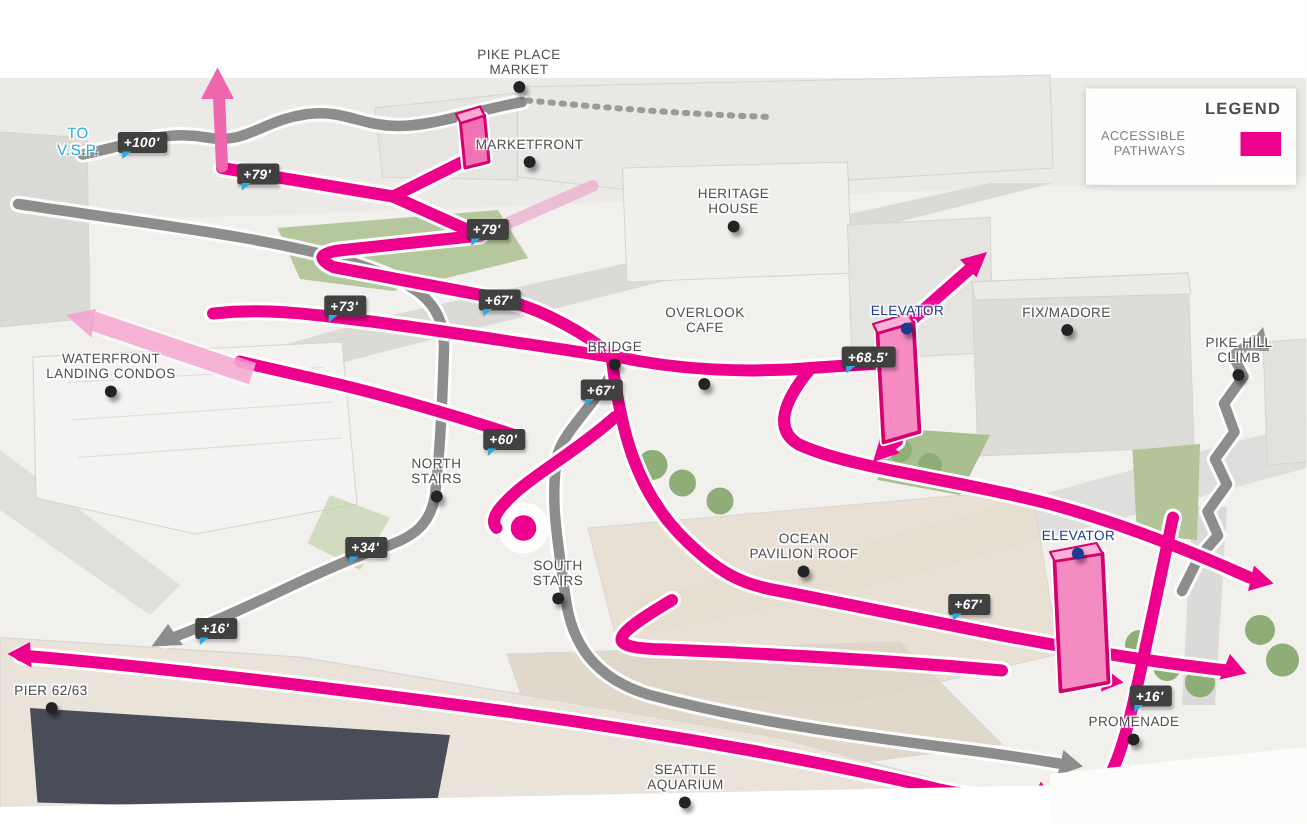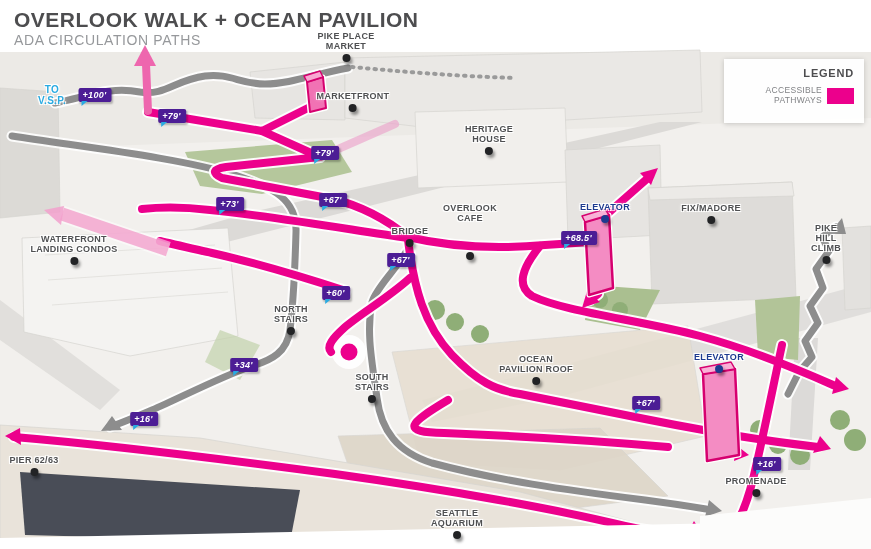--- a/index.html
+++ b/index.html
@@ -7,37 +7,37 @@
          font-family:"Liberation Sans",sans-serif;}
   .stage svg{position:absolute;left:0;top:0;}
 
   header{position:absolute;left:14px;top:8px;z-index:30;}
   .title{font-size:21px;font-weight:bold;letter-spacing:.5px;color:#4d4d4f;line-height:1.1;}
   .subtitle{font-size:14px;font-weight:normal;letter-spacing:.6px;color:#96989b;line-height:1.2;margin-top:1px;}
 
   .legend{position:absolute;left:724px;top:59px;width:140px;height:64px;background:rgba(255,255,255,.95);
           box-shadow:0 1px 5px rgba(0,0,0,.18);z-index:30;padding:8px 10px 6px 10px;box-sizing:border-box;}
   .legend-title{font-size:11px;font-weight:bold;letter-spacing:.8px;color:#4d4d4f;text-align:right;}
-  .legend-row{display:flex;align-items:center;justify-content:flex-end;gap:5px;margin-top:7px;}
+  .legend-row{display:flex;align-items:center;justify-content:space-between;gap:18px;margin-top:7px;}
   .legend-label{font-size:8.5px;line-height:1.15;color:#808285;text-align:right;letter-spacing:.3px;white-space:pre-line;}
   .legend-swatch{width:27px;height:16px;display:inline-block;}
 
   #overlay{position:absolute;left:0;top:0;width:871px;height:549px;z-index:20;pointer-events:none;}
 
   .map-label{position:absolute;transform:translateX(-50%);display:flex;flex-direction:column;align-items:center;z-index:21;}
-  .map-label .txt{font-size:9px;font-weight:bold;letter-spacing:.3px;color:#4f5052;text-align:center;line-height:1.12;
+  .map-label .txt{font-size:9px;font-weight:normal;letter-spacing:.3px;color:#4f5052;text-align:center;line-height:1.12;
      white-space:pre-line;text-shadow:-1px -1px 0 rgba(255,255,255,.95),1px -1px 0 rgba(255,255,255,.95),
      -1px 1px 0 rgba(255,255,255,.95),1px 1px 0 rgba(255,255,255,.95),0 0 4px #ffffff;}
   .map-label .dot{width:8px;height:8px;border-radius:50%;background:#222325;margin-top:3px;
      box-shadow:2px 3px 3px rgba(0,0,0,.4);}
   .map-label.navy .txt{color:#1d3a8f;}
   .map-label.navy .dot{background:#1d3a8f;}
   .map-label.blue .txt{color:#2aabe2;font-size:10px;}
 
-  .badge{position:absolute;transform:translate(-50%,-50%);background:#4c1d95;color:#ffffff;
+  .badge{position:absolute;transform:translate(-50%,-50%);background:#404040;color:#ffffff;
      font-size:9px;font-weight:bold;font-style:italic;letter-spacing:.3px;padding:2px 5px 2px 4px;
      border-radius:2px;z-index:22;box-shadow:1px 2px 2px rgba(0,0,0,.25);white-space:nowrap;}
   .badge::after{content:"";position:absolute;left:3px;bottom:-4px;width:0;height:0;
      border-top:5px solid #29abe2;border-right:6px solid transparent;}
 </style>
 </head>
 <body>
 
 <div class="stage">
 
@@ -185,24 +185,20 @@
         <polygon points="703,374 735,369 739,455 707,461" fill="#f48cc3" stroke="#ffffff" stroke-width="5"></polygon>
         <polygon points="703,374 735,369 739,455 707,461" fill="#f48cc3" stroke="#d6006f" stroke-width="2.5"></polygon>
         <polygon points="703,374 735,369 731,362 700,368" fill="#f9b1d6" stroke="#d6006f" stroke-width="1.5"></polygon>
       </g>
     </g>
 
     <polygon points="0,538 871,520 871,549 0,549" fill="#ffffff"></polygon>
     <polygon points="700,516 871,498 871,549 700,549" fill="#fcfcfb"></polygon>
   </svg>
 
-  <header>
-    <div class="title">OVERLOOK WALK + OCEAN PAVILION</div>
-    <div class="subtitle">ADA CIRCULATION PATHS</div>
-  </header>
 
   <div class="legend">
     <div class="legend-title">LEGEND</div>
     <div class="legend-row">
       <span class="legend-label">ACCESSIBLE
 PATHWAYS</span>
       <span class="legend-swatch" style="background: rgb(236, 0, 140);"></span>
     </div>
   </div>
 

